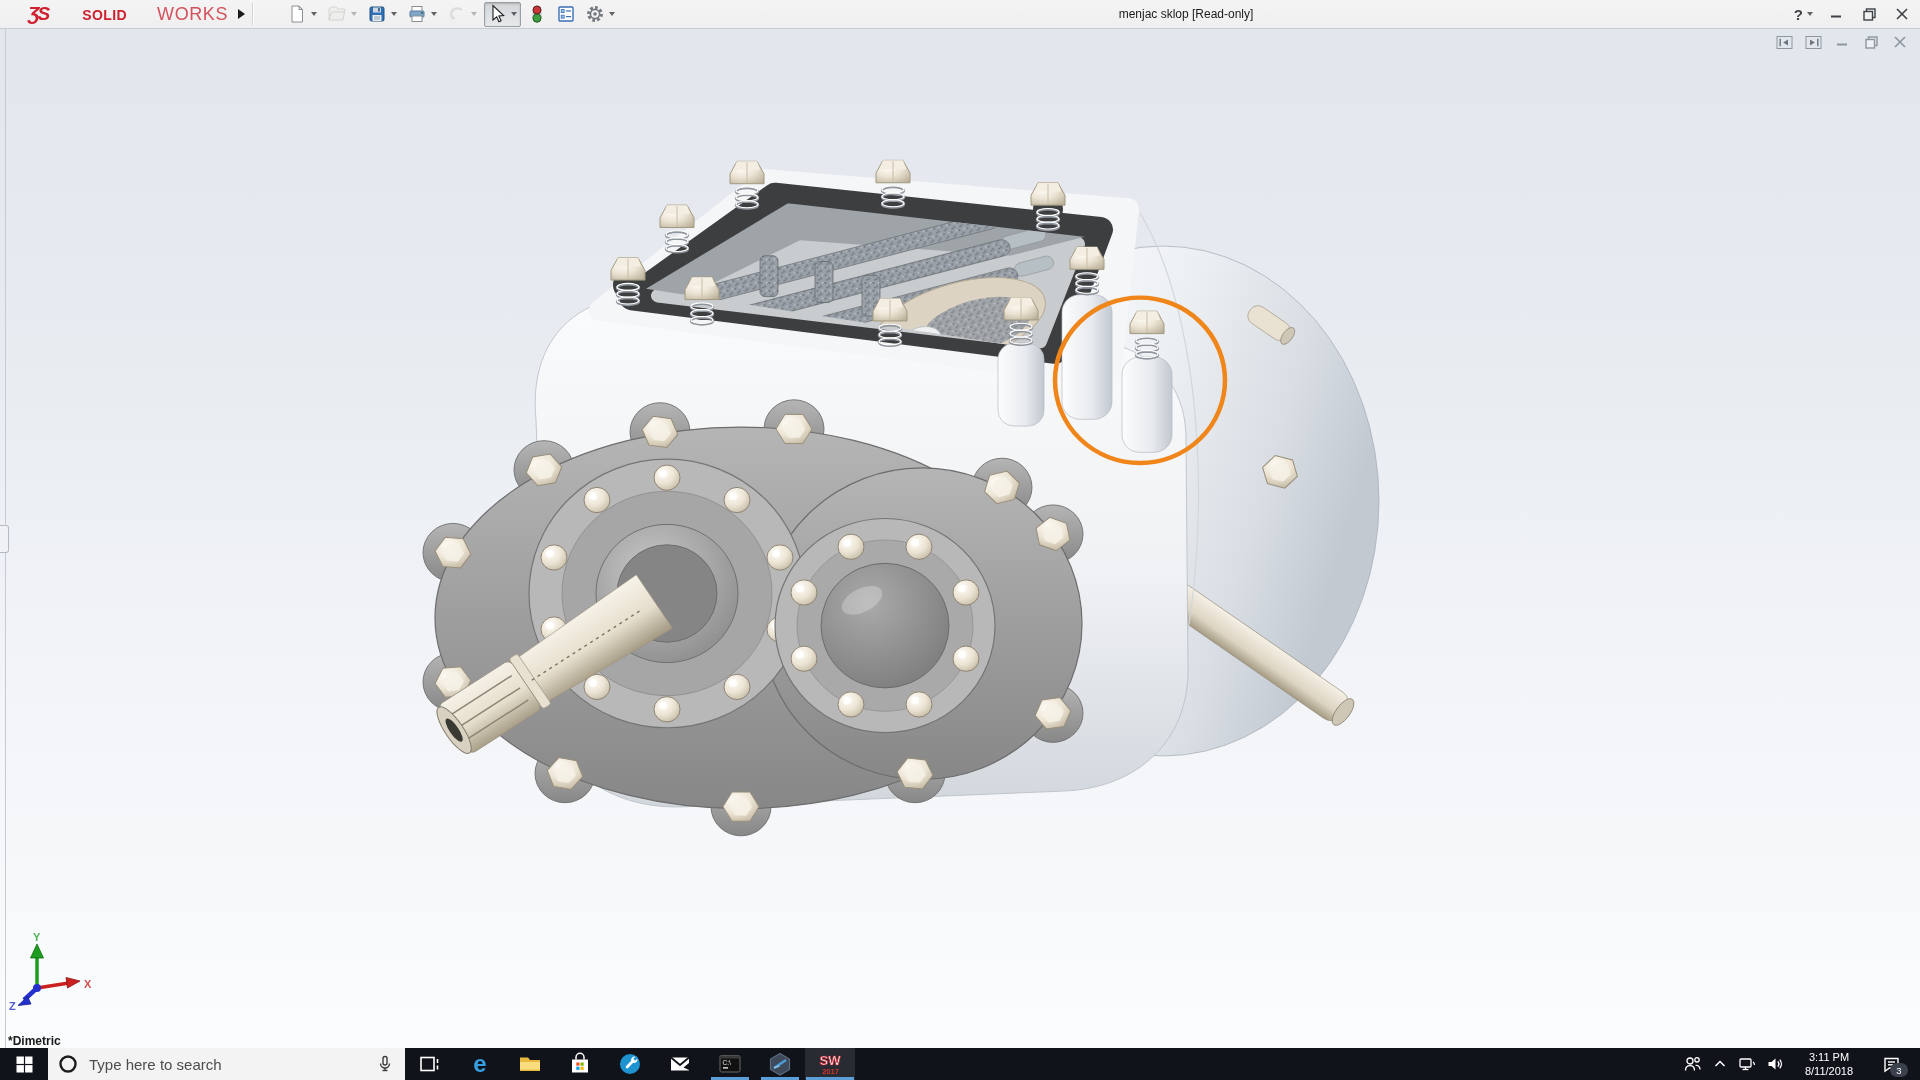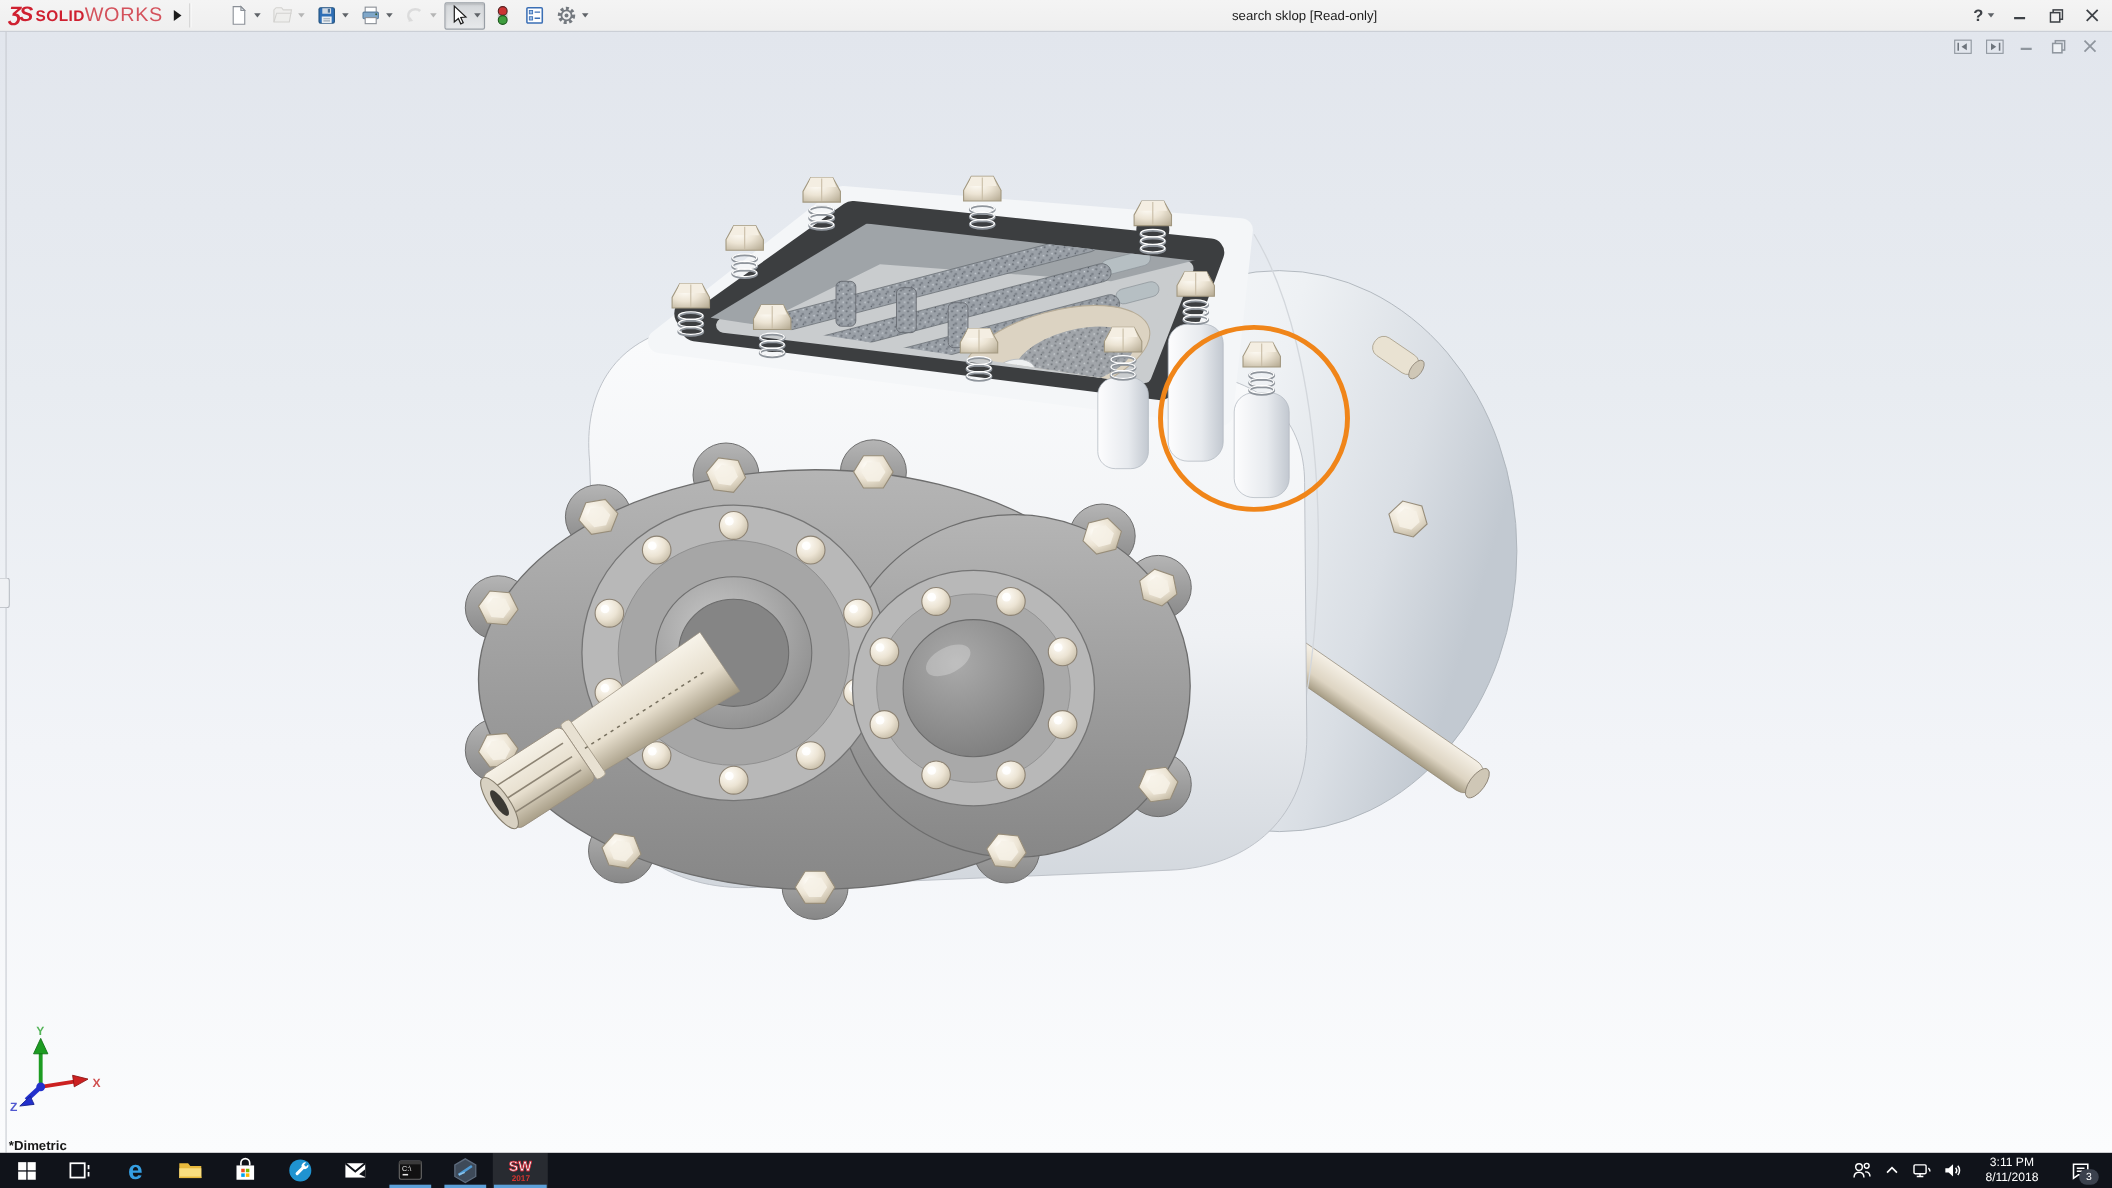--- a/index.html
+++ b/index.html
@@ -3,21 +3,21 @@
 <meta charset="utf-8">
 <style>
   html,body{margin:0;padding:0;width:1920px;height:1080px;overflow:hidden;
     font-family:"Liberation Sans",sans-serif;background:#fff;}
   svg text{font-family:"Liberation Sans",sans-serif;}
 
   
   .titlebar{position:absolute;top:0;left:0;width:1920px;height:28px;
     background:linear-gradient(#f4f4f4,#efefef);border-bottom:1px solid #c9cdd3;
     display:flex;align-items:center;z-index:30;}
-  .brand{display:flex;align-items:baseline;margin-left:8px;white-space:nowrap;}
+  .brand{display:flex;align-items:baseline;margin-left:28px;white-space:nowrap;gap:30px;}
   .brand .glyph{font-style:italic;font-weight:900;font-size:19px;color:#cf2030;letter-spacing:-2px;margin-right:4px;}
   .brand .bold{font-weight:700;font-size:14px;color:#cf2030;letter-spacing:.4px;text-align:right;}
   .brand .light{font-weight:400;font-size:18px;color:#d4525c;letter-spacing:.6px;}
   .flyout-arrow{width:0;height:0;border-left:7px solid #1c1c1c;border-top:5px solid transparent;
     border-bottom:5px solid transparent;margin-left:10px;}
   .tb-sep{width:1px;height:22px;background:#d2d2d2;box-shadow:1px 0 0 #fff;margin:0 9px 0 7px;}
   .toolbar{display:flex;align-items:center;gap:3px;margin-left:22px;}
   .tb{height:23px;display:flex;align-items:center;padding:0 2px;border:1px solid transparent;border-radius:2px;}
   .tb svg{display:block;}
   .tb .caret{width:0;height:0;border-left:3.5px solid transparent;border-right:3.5px solid transparent;
@@ -143,21 +143,21 @@
       <div class="tb">
         <svg width="20" height="20" viewBox="0 0 20 20">
           <circle cx="10" cy="10" r="6.4" fill="none" stroke="#74797f" stroke-width="3" stroke-dasharray="2.7 2.2"></circle>
           <circle cx="10" cy="10" r="4.6" fill="none" stroke="#74797f" stroke-width="1.6"></circle>
           <circle cx="10" cy="10" r="1.8" fill="#74797f"></circle>
         </svg>
         <span class="caret"></span>
       </div>
     </div>
 
-  <div class="window-title">search sklop [Read-only]</div>
+  <div class="window-title">menjac sklop [Read-only]</div>
 
   <div class="win-controls">
     <div class="help-btn">
       <span>?</span>
       <span class="caret"></span>
     </div>
     <div class="wc">
       <svg width="12" height="12" viewBox="0 0 12 12">
           <line x1="1" y1="8.5" x2="11" y2="8.5" stroke="#3e4247" stroke-width="2"></line>
         </svg>
@@ -459,20 +459,32 @@
 
 <div class="taskbar">
   <div class="start-btn">
     <svg width="17" height="17" viewBox="0 0 17 17">
       <rect x="0.5" y="0.5" width="7.4" height="7.4" fill="#fff"></rect>
         <rect x="9.1" y="0.5" width="7.4" height="7.4" fill="#fff"></rect>
       <rect x="0.5" y="9.1" width="7.4" height="7.4" fill="#fff"></rect>
         <rect x="9.1" y="9.1" width="7.4" height="7.4" fill="#fff"></rect>
     </svg>
   </div>
+  <div class="searchbox">
+    <svg width="20" height="20" viewBox="0 0 20 20">
+      <circle cx="10" cy="10" r="7.5" fill="none" stroke="#1c1c1c" stroke-width="2.4"></circle>
+    </svg>
+    <input type="text" placeholder="Type here to search" style="">
+    <svg width="20" height="20" viewBox="0 0 20 20" fill="none" stroke="#3c3c3c" stroke-width="1.4">
+      <rect x="8" y="2.5" width="4" height="8.5" rx="2"></rect>
+        <path d="M5.5 9.5 a4.5 4.5 0 0 0 9 0"></path>
+        <line x1="10" y1="14" x2="10" y2="16.5"></line>
+        <line x1="7.5" y1="16.5" x2="12.5" y2="16.5"></line>
+    </svg>
+  </div>
   <div class="apps">
       <div class="tk">
         <svg width="26" height="26" viewBox="0 0 26 26" fill="none" stroke="#fff" stroke-width="1.6">
           <rect x="4" y="6.5" width="13" height="13"></rect>
           <line x1="20.5" y1="8" x2="20.5" y2="12"></line>
           <line x1="20.5" y1="14.5" x2="20.5" y2="18.5"></line>
         </svg>
       </div>
       <div class="tk">
         <svg width="26" height="26" viewBox="0 0 26 26">

